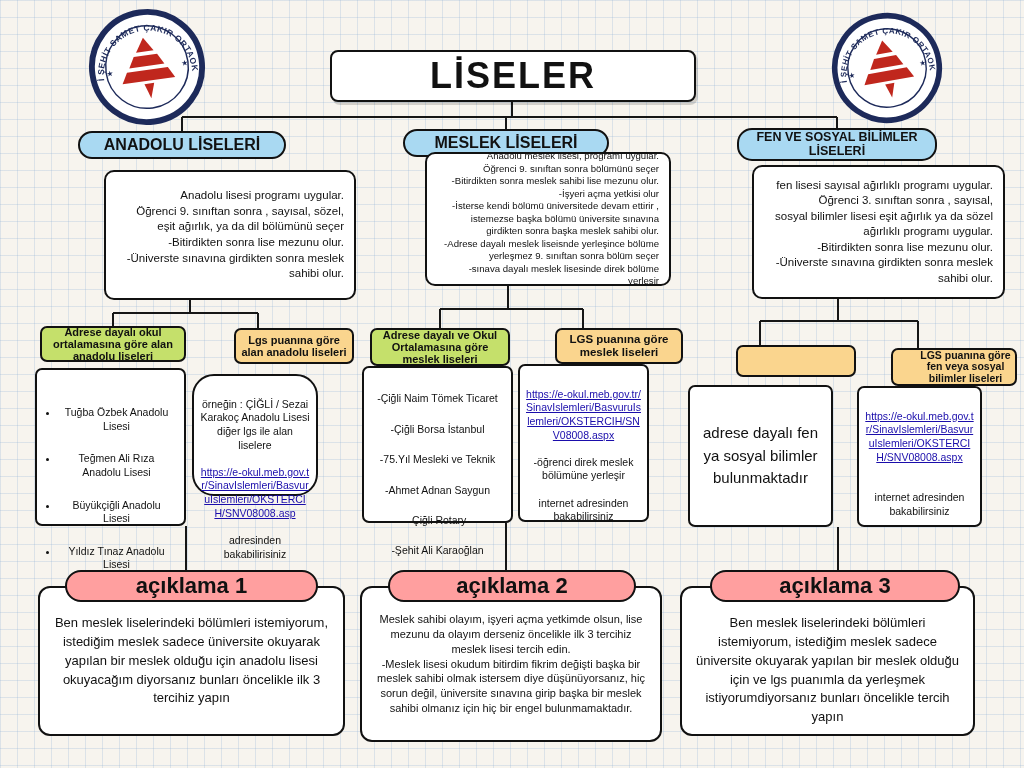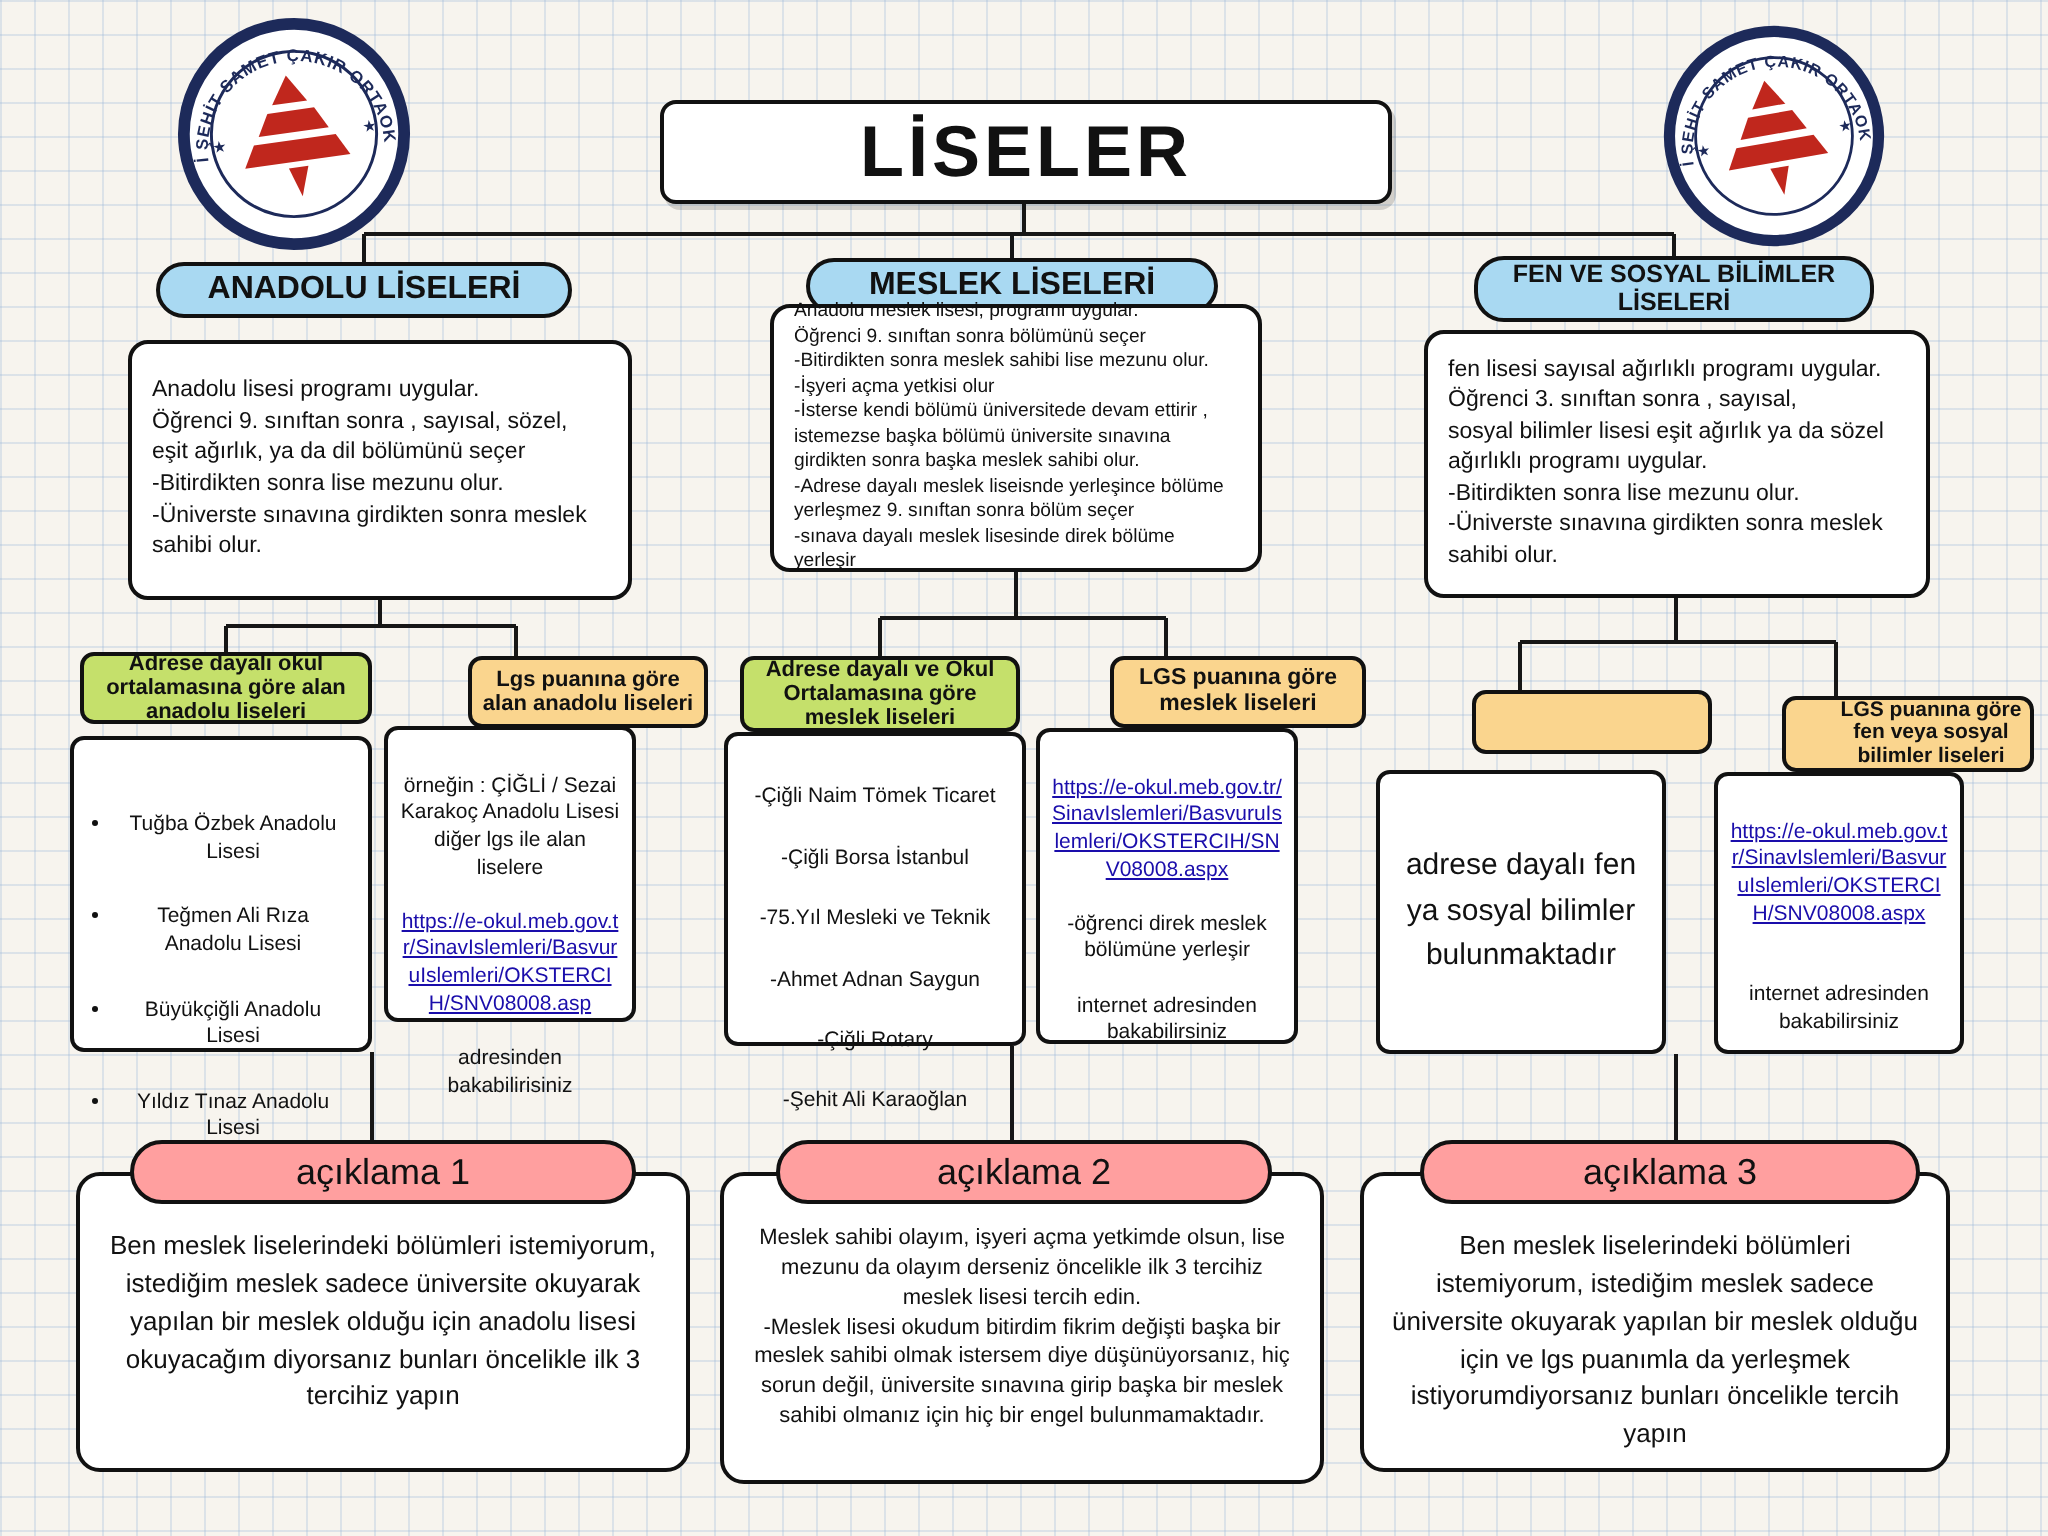--- a/index.html
+++ b/index.html
@@ -21,39 +21,39 @@
     display:flex;align-items:center;justify-content:center;
     font-size:36px;font-weight:bold;letter-spacing:2px;
     box-shadow:2px 3px 0 rgba(0,0,0,.15);
   }
   .branch-pill{
     background:#a9d9f2;border:2px solid #111;border-radius:15px;
     display:flex;align-items:center;justify-content:center;text-align:center;
     font-weight:bold;line-height:1.05;
   }
   .desc{
-    display:flex;align-items:center;justify-content:center;text-align:left;
-    white-space:pre-line;padding:6px 10px;
+    display:flex;align-items:center;justify-content:center;text-align:right;
+    white-space:pre-line;padding:6px 10px;margin-left:40px;
   }
   .sub-head{
     border:2px solid #111;border-radius:7px;
     display:flex;align-items:center;justify-content:center;text-align:center;
     font-weight:bold;line-height:1.1;padding:2px 4px;z-index:2;
   }
   .green{background:#c5e06b;}
   .orange{background:#fad58e;margin-left:36px;}
   .content{
     background:#fff;border:2px solid #111;border-radius:7px;
     text-align:center;padding:8px 6px;white-space:pre-line;z-index:1;
   }
   .content .link{color:#1a0dab;text-decoration:underline;word-break:break-all;cursor:pointer;}
   .note-pill{
     background:#ff9f9f;border:2px solid #111;border-radius:17px;
     display:flex;align-items:center;justify-content:center;
-    font-weight:normal;font-size:18px;z-index:3;
+    font-weight:bold;font-size:22px;z-index:3;
   }
   .note-box{
     background:#fff;border:2px solid #111;border-radius:12px;
     text-align:center;white-space:pre-line;z-index:1;
   }
   ul.school-list{margin:4px 0 0 0;padding:0 4px 0 16px;text-align:center;}
   ul.school-list li{margin-bottom:7px;line-height:1.3;}
 </style>
 </head>
 <body>
@@ -138,21 +138,21 @@
     <ul class="school-list">
       <li>Tuğba Özbek Anadolu Lisesi</li>
       <li>Teğmen Ali Rıza Anadolu Lisesi</li>
       <li>Büyükçiğli Anadolu Lisesi</li>
       <li>Yıldız Tınaz Anadolu Lisesi</li>
       <li>TOKİ Karşıyaka Analdou lisesi</li>
     </ul>
   </div>
 
   <div class="abs sub-head orange" style="left:198px;top:328px;width:120px;height:36px;font-size:11px;">Lgs puanına göre alan anadolu liseleri</div>
-  <div class="abs content" style="left:192px;top:363px;width:126px;height:148px;font-size:10.5px;line-height:1.3;">
+  <div class="abs content" style="left:192px;top:374px;width:126px;height:122px;font-size:10.5px;line-height:1.3;border-radius:22px;">
     <span>örneğin : ÇİĞLİ / Sezai Karakoç Anadolu Lisesi
 diğer lgs ile alan liselere</span><br>
     <span class="link">https://e-okul.meb.gov.tr/SinavIslemleri/BasvuruIslemleri/OKSTERCIH/SNV08008.asp</span><br>
     <span>adresinden bakabilirisiniz</span>
   </div>
 
   <div class="abs sub-head green" style="left:370px;top:328px;width:140px;height:38px;font-size:11px;">Adrese dayalı ve Okul Ortalamasına göre meslek liseleri</div>
   <div class="abs content" style="left:362px;top:366px;width:151px;height:157px;font-size:10.5px;line-height:1.45;">
     <div>-Çiğli Naim Tömek Ticaret</div>
     <div>-Çiğli Borsa İstanbul</div>

